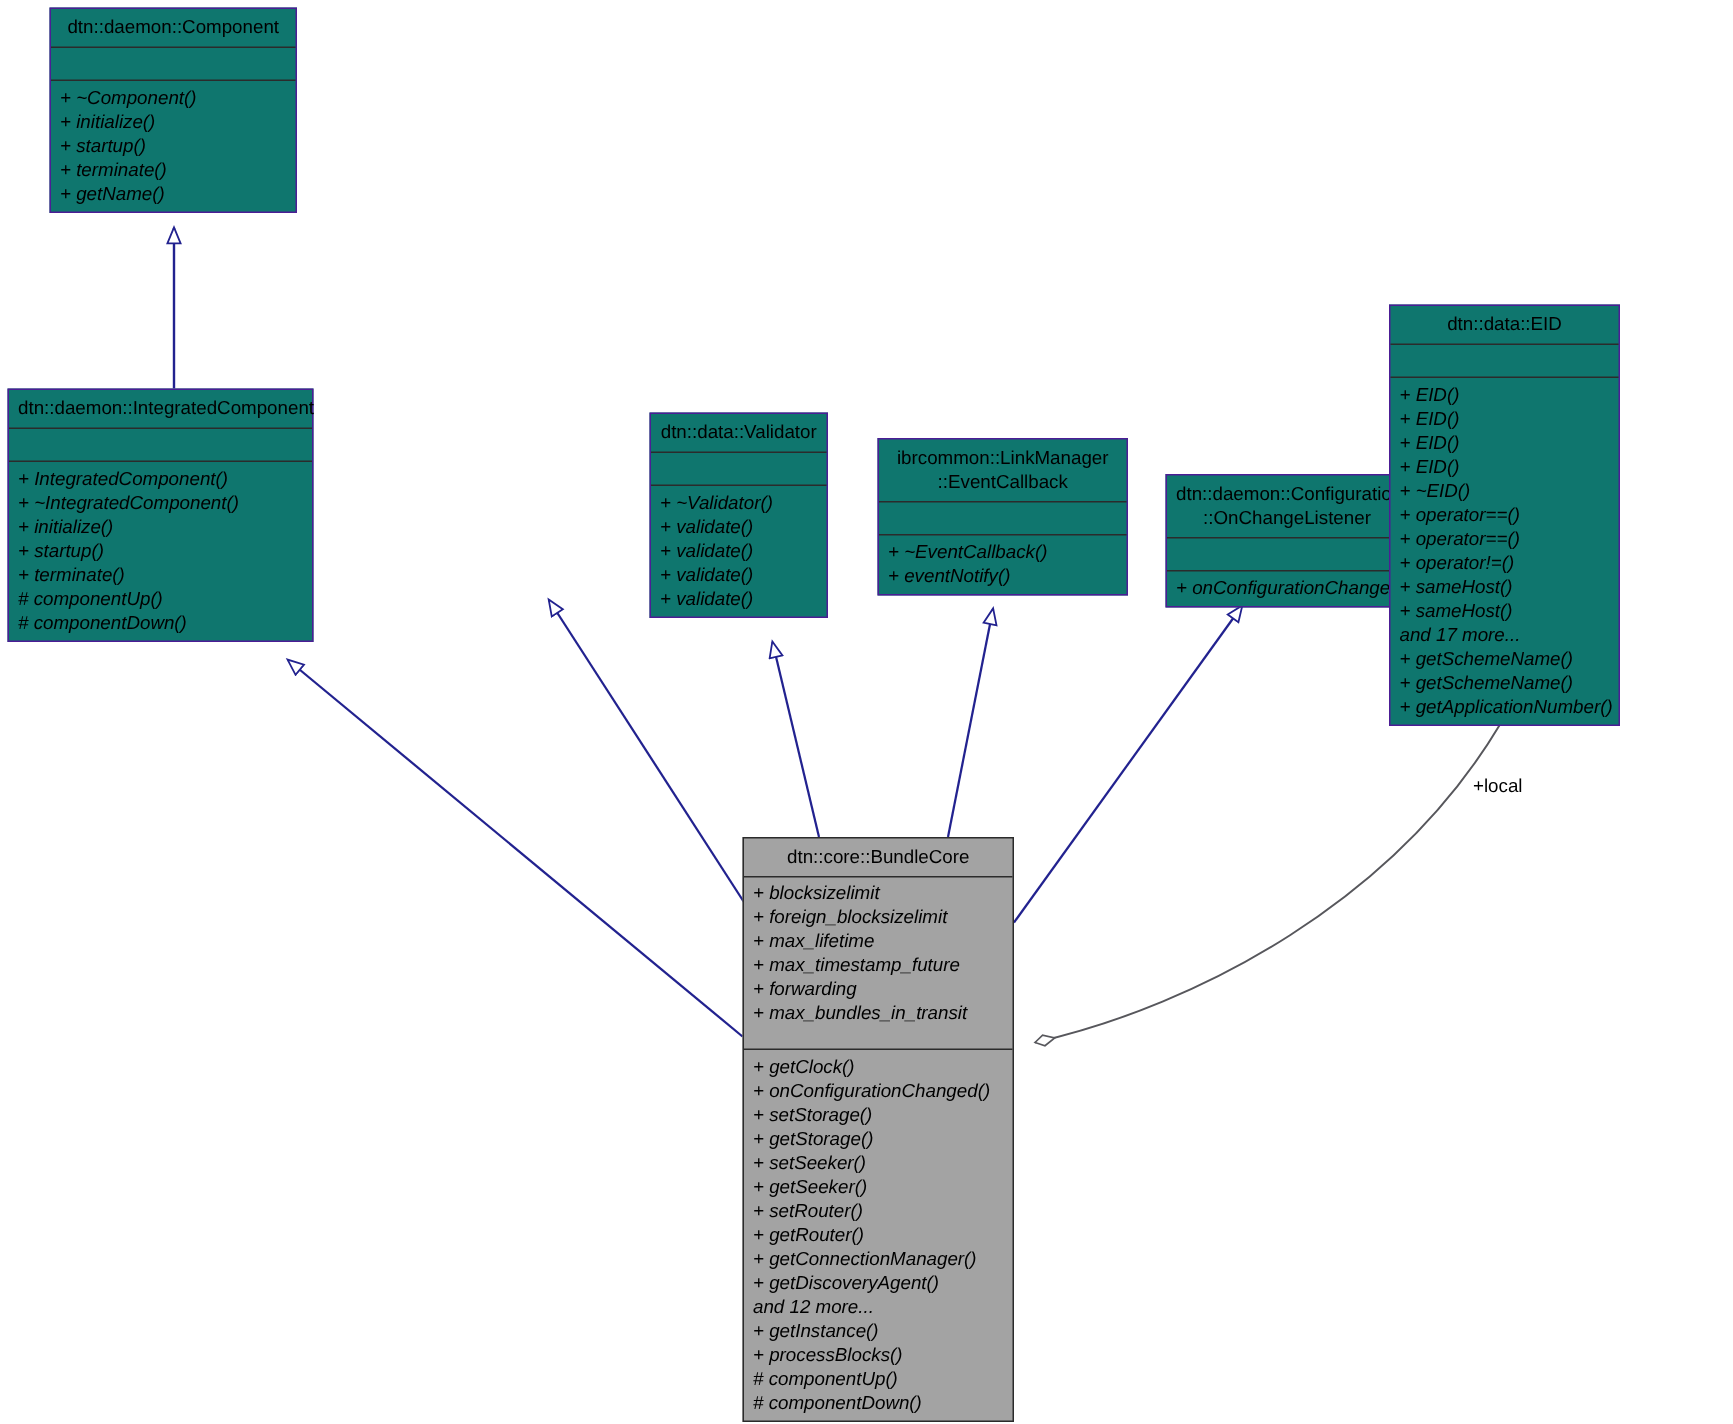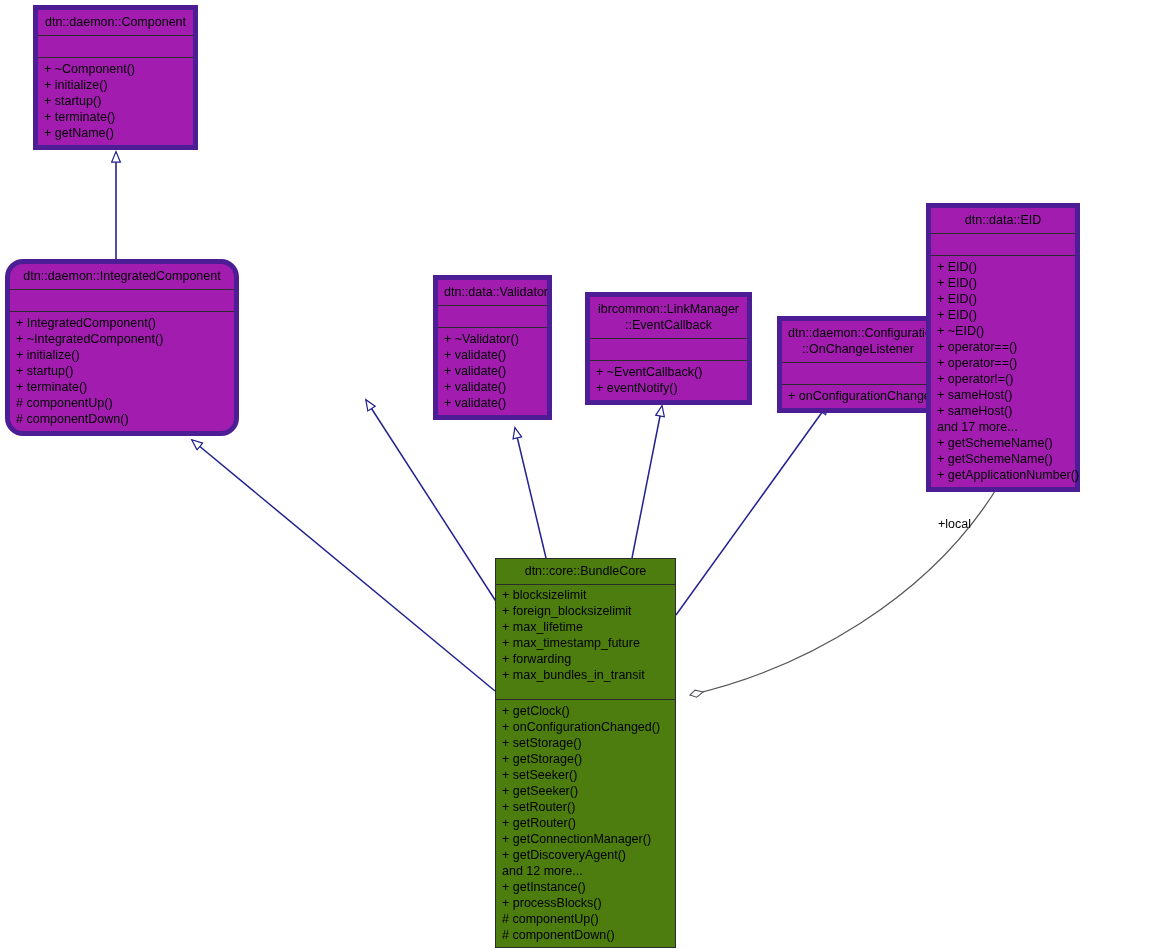--- a/index.html
+++ b/index.html
@@ -22,28 +22,28 @@
     position: absolute;
     left: 0;
     top: 0;
     width: 1155px;
     height: 949px;
     pointer-events: none;
   }
   .uml-class {
     position: absolute;
     box-sizing: border-box;
-    border: 5px solid #4c1d95;
-    background: #a21caf;
+    border: 1px solid #4c1d95;
+    background: #0f766e;
     font-size: 12.5px;
     line-height: 16px;
     color: #000000;
   }
   .uml-class.filled {
-    background: #4d7c0f;
+    background: #a3a3a3;
     border: 1px solid #2b2b2b;
   }
   .uml-name {
     box-sizing: border-box;
     text-align: center;
     padding: 4px 6px 5px 6px;
     border-bottom: 1px solid #2b2b2b;
     white-space: pre-line;
   }
   .uml-attrs {
@@ -52,31 +52,33 @@
     padding: 2px 6px 16px 6px;
     min-height: 22px;
   }
   .uml-ops {
     box-sizing: border-box;
     padding: 3px 6px 4px 6px;
   }
   .uml-row {
     white-space: nowrap;
     text-align: left;
+    font-style: italic;
   }
   .empty-compartment {
     height: 22px;
   }
   .edge-label {
     position: absolute;
     font-size: 12.5px;
     line-height: 14px;
     color: #000000;
     white-space: nowrap;
     background: transparent;
+    margin-left: 44px;
   }
 </style>
 </head>
 <body>
 
 <div id="canvas">
 
   <svg class="edges" viewBox="0 0 1155 949" xmlns="http://www.w3.org/2000/svg">
     <defs>
       <marker id="hollowTri" markerWidth="13" markerHeight="13" refX="11" refY="5.2" orient="auto" markerUnits="userSpaceOnUse">
@@ -121,21 +123,21 @@
     <div class="uml-attrs empty-compartment"></div>
     <div class="uml-ops">
       <div class="uml-row">+ ~Component()</div>
       <div class="uml-row">+ initialize()</div>
       <div class="uml-row">+ startup()</div>
       <div class="uml-row">+ terminate()</div>
       <div class="uml-row">+ getName()</div>
     </div>
   </div>
 
-  <div class="uml-class" style="left:5px; top:259px; width:234px;border-radius:18px;">
+  <div class="uml-class" style="left:5px; top:259px; width:204px;">
     <div class="uml-name">dtn::daemon::IntegratedComponent</div>
     <div class="uml-attrs empty-compartment"></div>
     <div class="uml-ops">
       <div class="uml-row">+ IntegratedComponent()</div>
       <div class="uml-row">+ ~IntegratedComponent()</div>
       <div class="uml-row">+ initialize()</div>
       <div class="uml-row">+ startup()</div>
       <div class="uml-row">+ terminate()</div>
       <div class="uml-row"># componentUp()</div>
       <div class="uml-row"># componentDown()</div>

